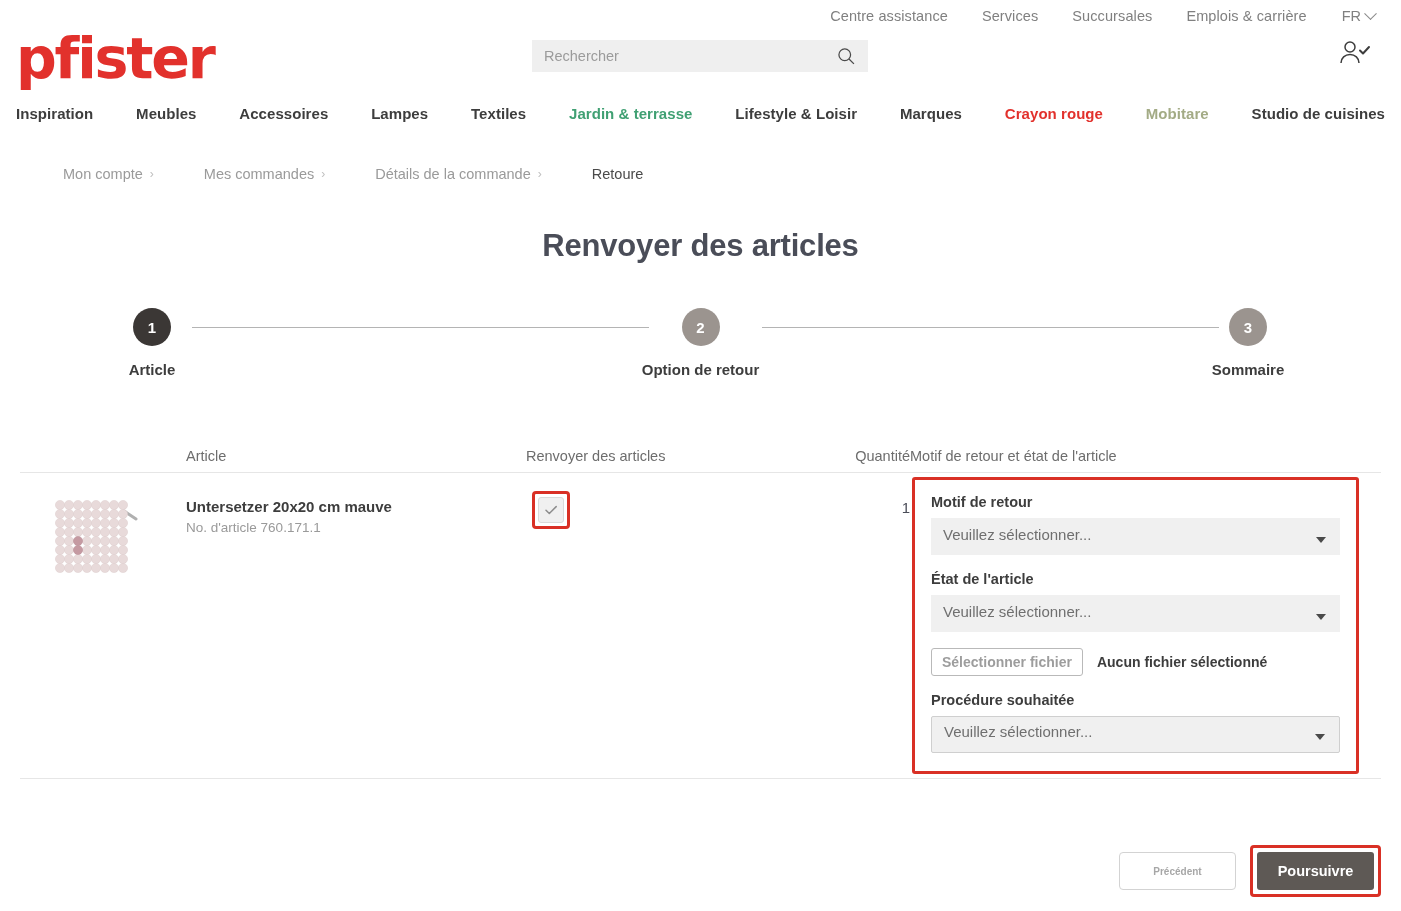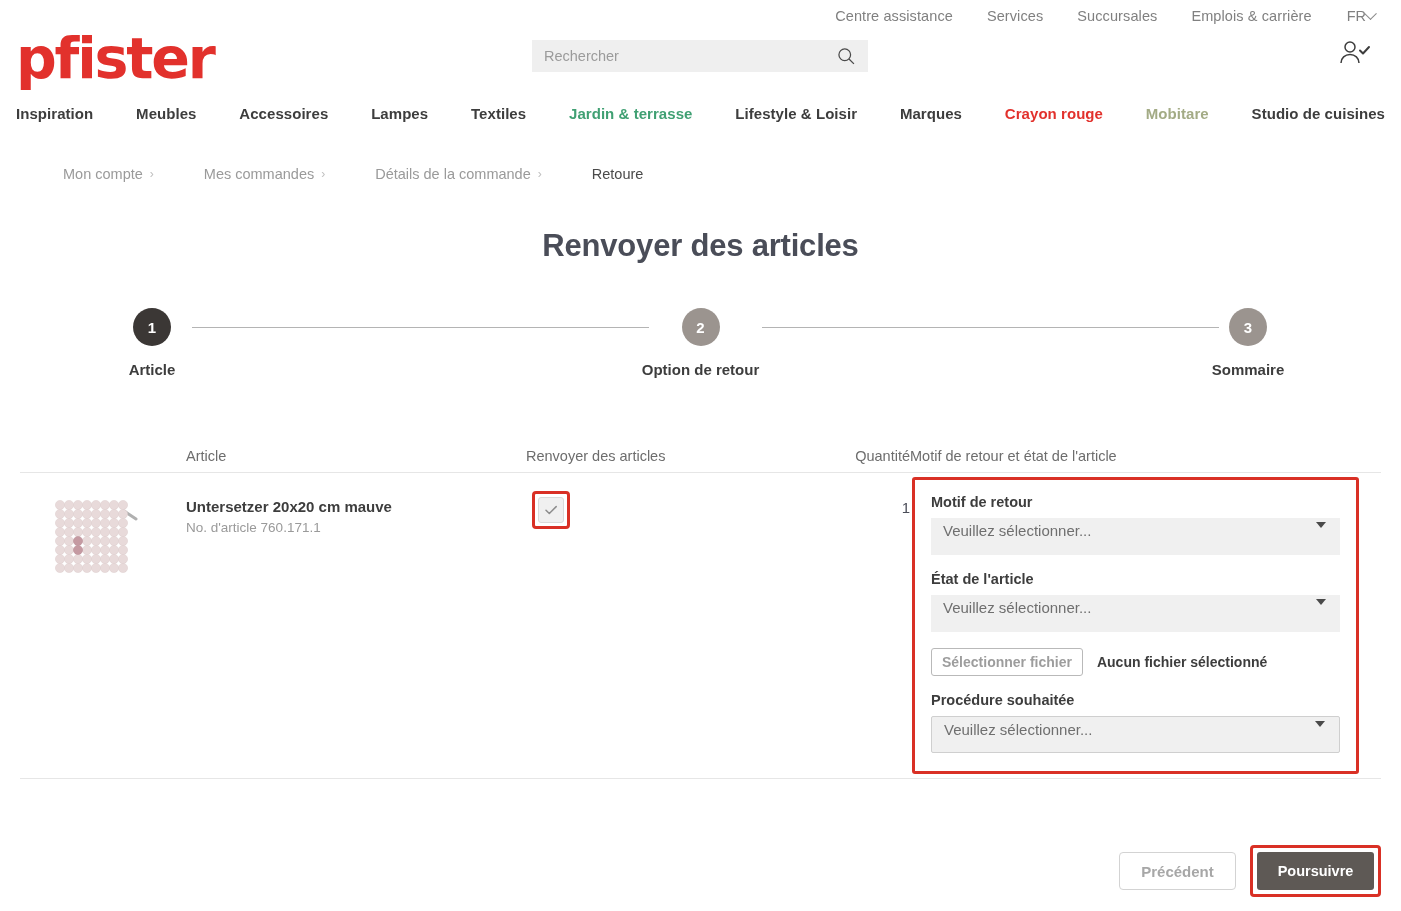--- a/index.html
+++ b/index.html
@@ -29,20 +29,21 @@
     font-size: 14.5px;
     color: #808080;
     text-decoration: none;
     padding: 0 17px;
     white-space: nowrap;
     letter-spacing: 0.1px;
   }
   .lang-switch {
     display: flex;
     align-items: center;
+    gap: 5px;
     font-size: 14.5px;
     color: #808080;
     padding-left: 18px;
     padding-right: 4px;
     cursor: pointer;
   }
   .chev { display: inline-block; width: 9px; height: 9px; border-right: 1.4px solid #8a8a8a; border-bottom: 1.4px solid #8a8a8a; transform: rotate(45deg) translate(-2px,-2px); }
 
   
   .header {
@@ -259,22 +260,22 @@
   .field-label {
     font-size: 14.5px;
     font-weight: bold;
     color: #3d3d3d;
     margin-bottom: 8px;
   }
   .select {
     height: 37px;
     background: #f0f0f0;
     display: flex;
-    align-items: flex-start;
-    padding: 4px 12px;
+    align-items: flex-end;
+    padding: 12px 12px;
     font-size: 15px;
     color: #6f6f6f;
     cursor: pointer;
     margin-bottom: 16px;
     position: relative;
   }
   .select.bordered { border: 1px solid #cfcfcf; border-radius: 2px; }
   .select .caret {
     position: absolute;
     right: 14px;
@@ -313,21 +314,21 @@
     right: 20px;
     display: flex;
     align-items: center;
     gap: 14px;
   }
   .btn-prev {
     width: 117px; height: 38px;
     border: 1px solid #d3d3d3;
     border-radius: 4px;
     background: #fff;
-    font-size: 15px;
+    font-size: 10px;
     font-weight: bold;
     color: #a7a7a7;
     cursor: pointer;
     font-family: "Liberation Sans", sans-serif;
   }
   .next-highlight {
     border: 3px solid #d93025;
     border-radius: 4px;
     padding: 4px;
     text-decoration: underline;

